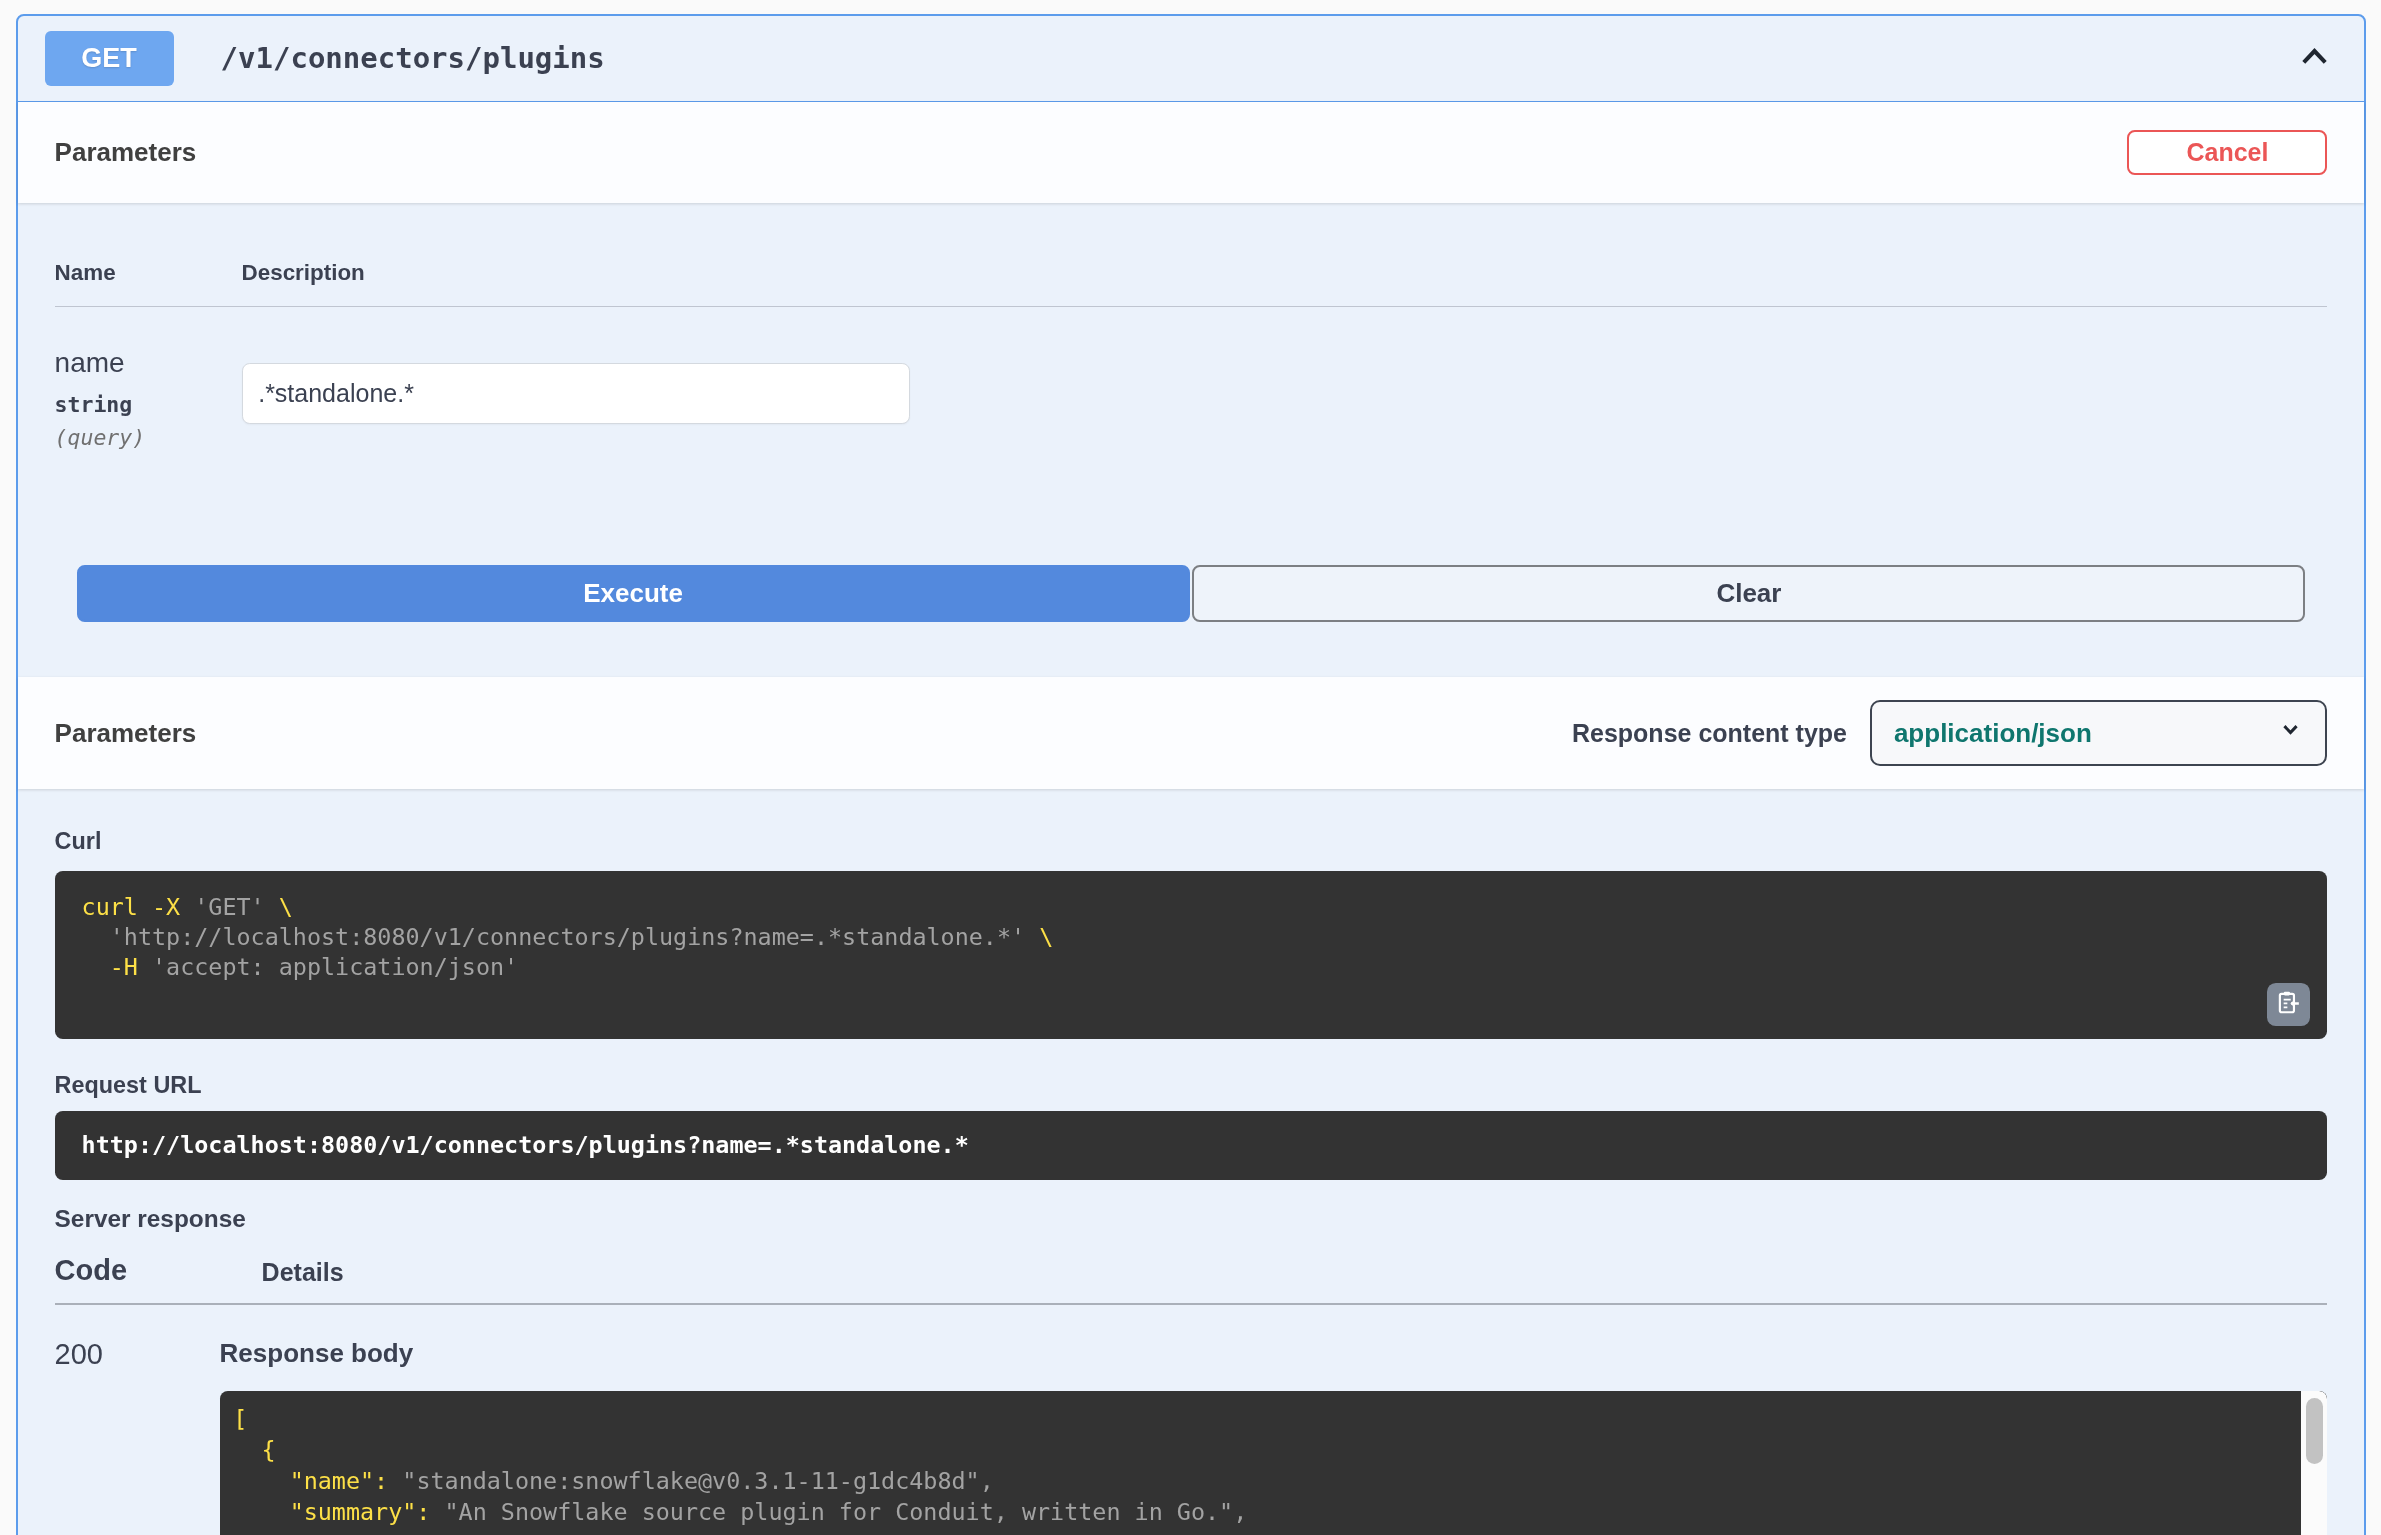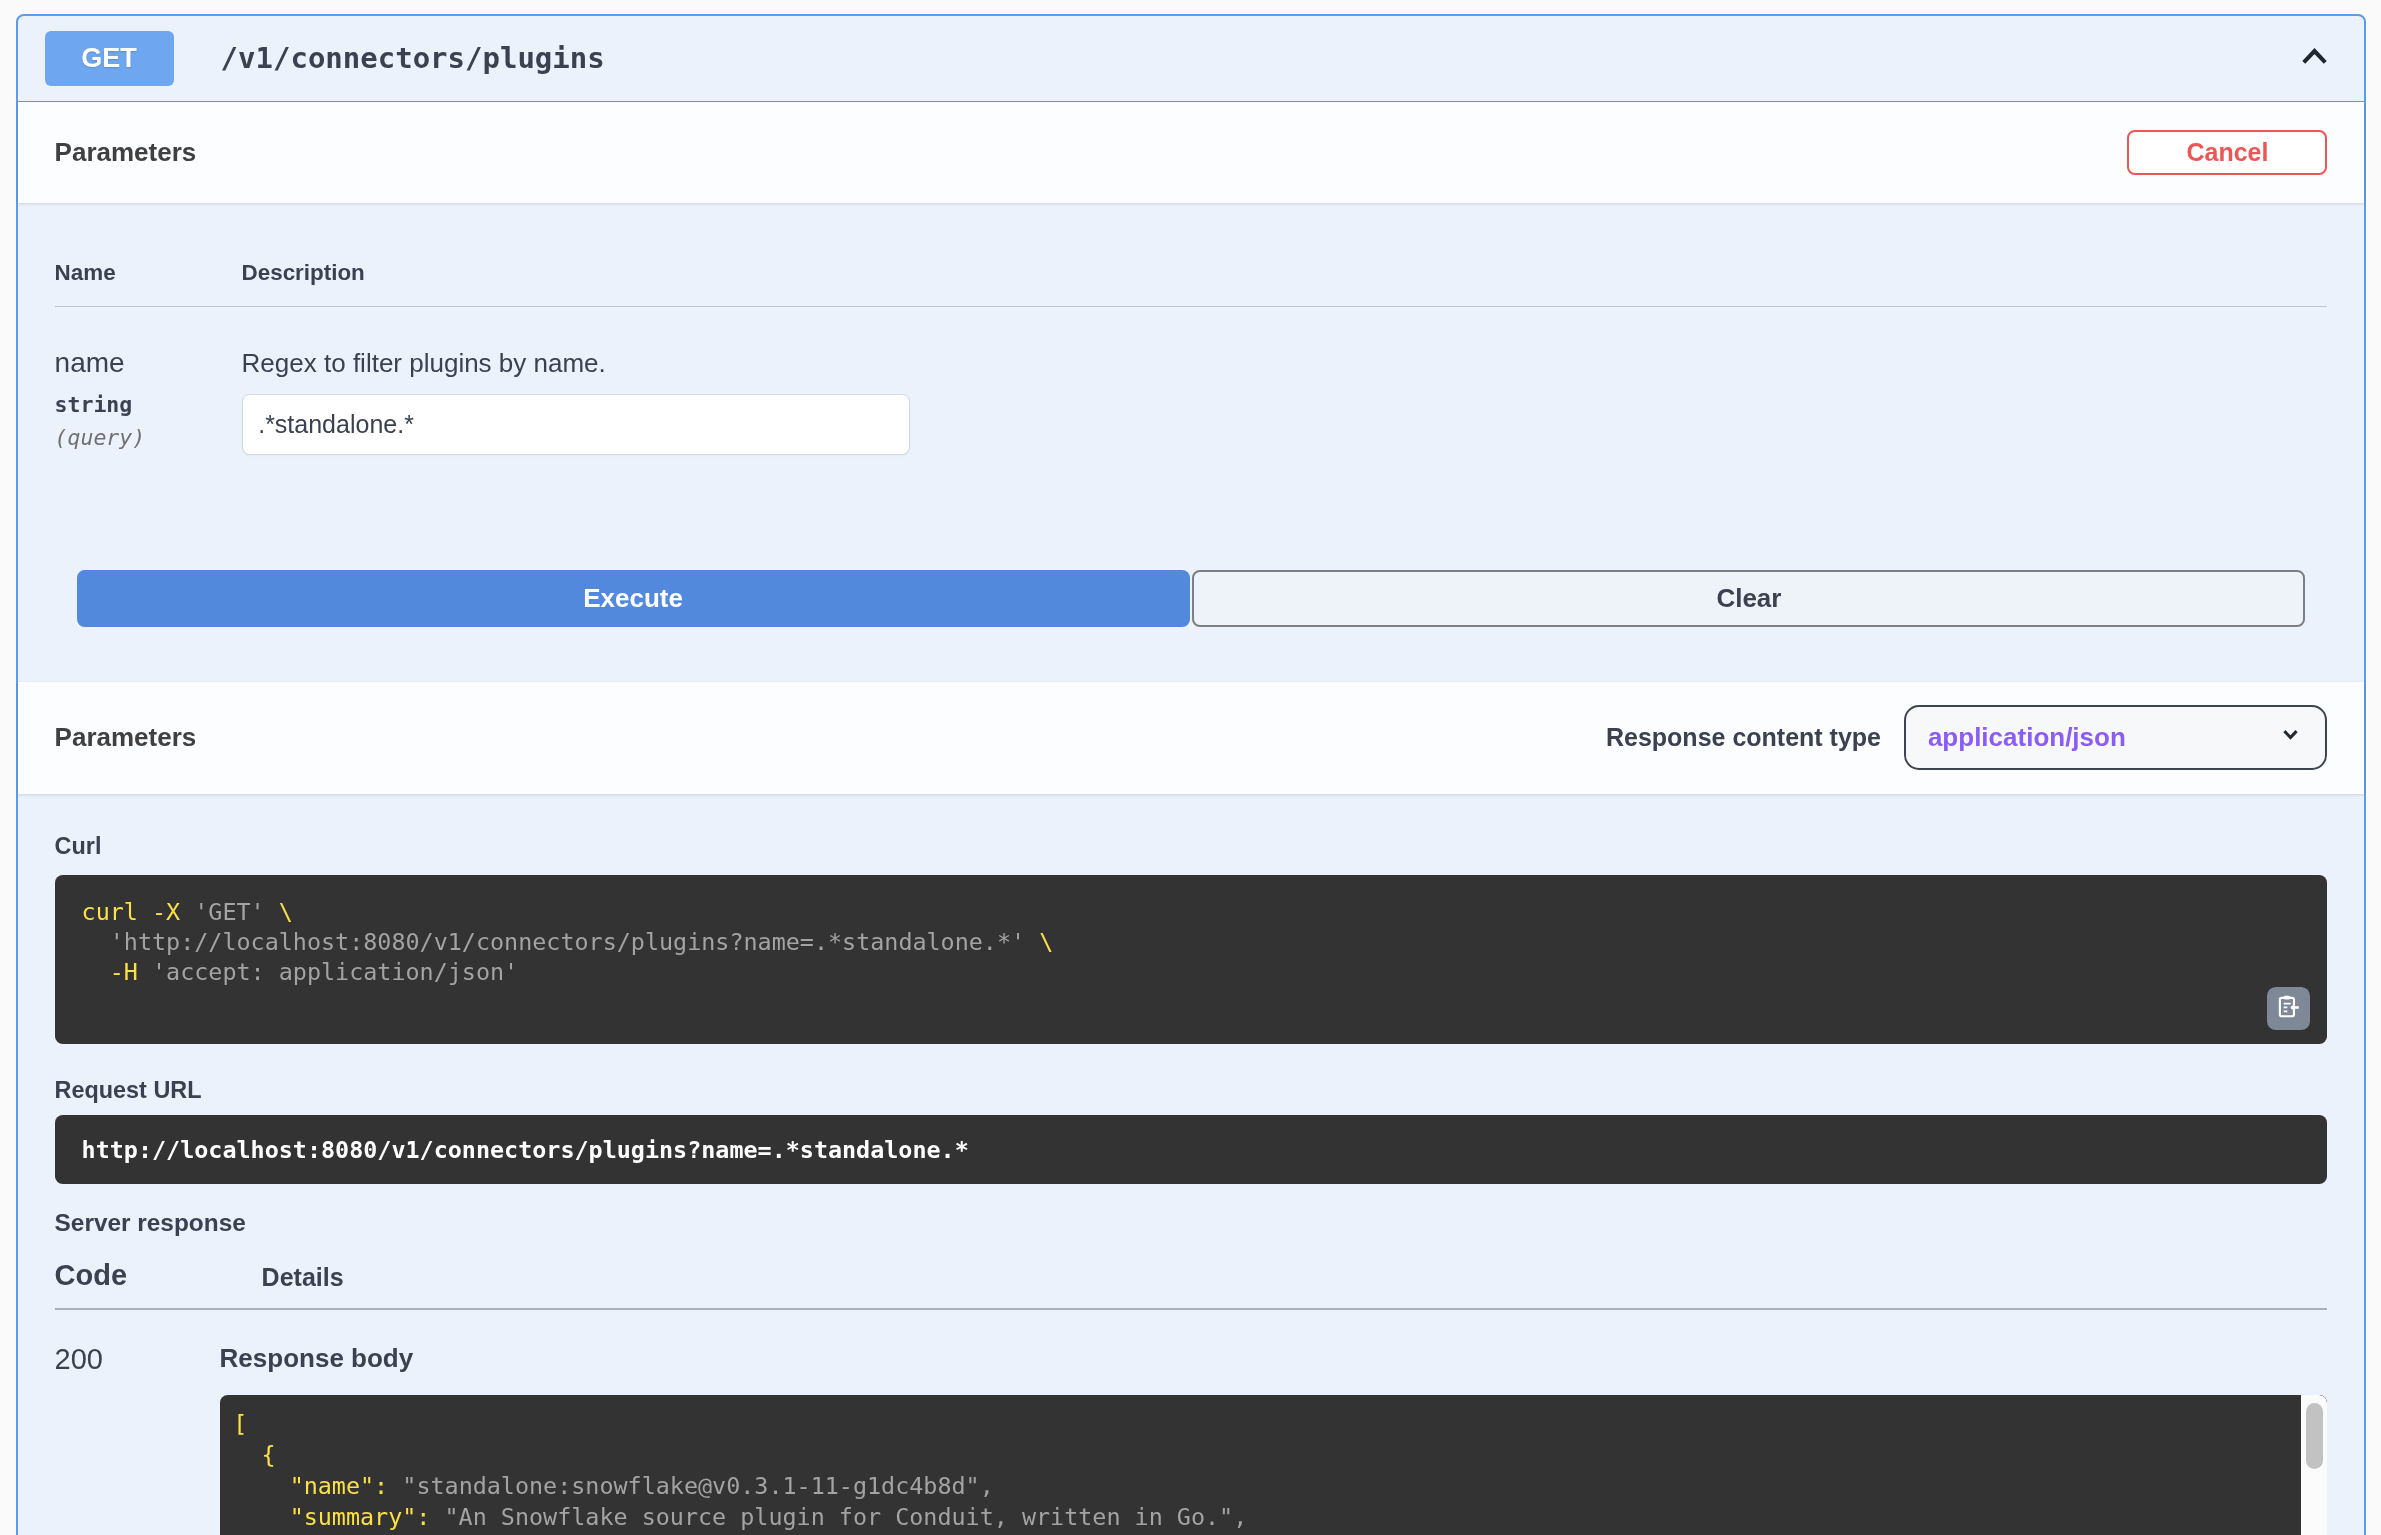--- a/index.html
+++ b/index.html
@@ -132,27 +132,27 @@
     font-weight: bold;
     height: 57px;
     cursor: pointer;
     font-family: "Liberation Sans", sans-serif;
   }
 
   
   .content-type-wrap { display: flex; align-items: center; margin-left: 18px; }
   .content-type-label { font-size: 25px; font-weight: bold; color: #3b4151; margin-right: 23.4px; }
   .content-type-select {
-    width: 423px;
+    width: 457px;
     border: 2.9px solid #3d4450;
-    border-radius: 15px;
+    border-radius: 10px;
     background: #f7f8fa;
     font-size: 26px;
     font-weight: bold;
-    color: #8b5cf6;
+    color: #0f766e;
     padding: 13.7px 21.5px;
     display: flex;
     align-items: center;
     justify-content: space-between;
     cursor: pointer;
   }
 
   
   .responses-inner { padding: 39px 37px 0 37px; }
   .block-label { font-size: 23.4px; font-weight: bold; color: #3b4151; }
@@ -278,21 +278,20 @@
       <div class="col-head">Name</div>
       <div class="col-head">Description</div>
     </div>
     <div class="param-row">
       <div>
         <div class="param-name">name</div>
         <div class="param-type mono">string</div>
         <div class="param-in mono">(query)</div>
       </div>
       <div>
-        <div class="param-desc">Regex to filter plugins by name.</div>
         <input class="param-input" type="text" value=".*standalone.*" style="">
       </div>
     </div>
   </div>
 
   <div class="execute-wrapper">
     <button class="btn-execute">Execute</button>
     <button class="btn-clear">Clear</button>
   </div>
 

